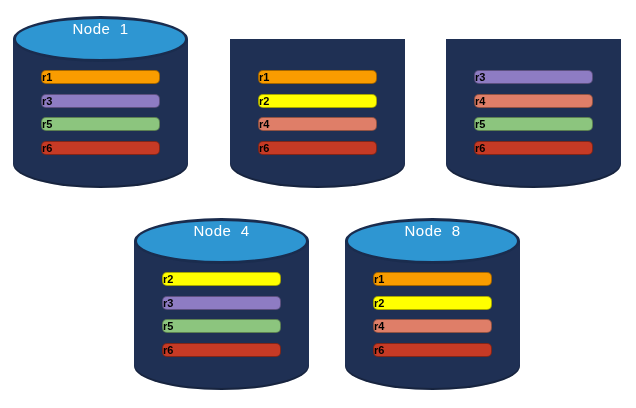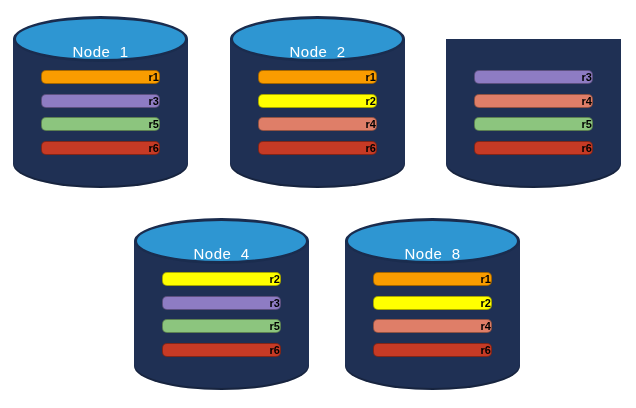--- a/index.html
+++ b/index.html
@@ -34,21 +34,21 @@
     position: absolute;
     top: 0;
     left: 0;
     right: 0;
     height: 46px;
     box-sizing: border-box;
     background: var(--cyl-top, #2e96d2);
     border: 3px solid var(--cyl-outline, #1a2c4e);
     border-radius: 50%;
     display: flex;
-    align-items: flex-end;
+    align-items: flex-start;
     justify-content: center;
     z-index: 2;
   }
   .node-label {
     color: var(--label-text, #ffffff);
     font-size: 15px;
     letter-spacing: 0.5px;
     white-space: pre;
     transform: translateY(1px);
   }
@@ -64,21 +64,21 @@
   }
   .bar {
     box-sizing: border-box;
     height: 14px;
     border-radius: 5px;
     border: 1px solid rgba(0,0,0,0.35);
     color: var(--bar-text, #000000);
     font-size: 11px;
     font-weight: bold;
     line-height: 12px;
-    text-align: right;
+    text-align: left;
   }
 </style>
 </head>
 <body>
 
 <div id="canvas">
 
   <div class="cylinder" style="left:13px; top:16px;">
     <div class="cyl-body"></div>
     <div class="cyl-top">
@@ -87,23 +87,20 @@
     <div class="bars">
       <div class="bar" style="background: rgb(249, 156, 0);">r1</div>
       <div class="bar" style="background: rgb(142, 124, 195);">r3</div>
       <div class="bar" style="background: rgb(140, 197, 126);">r5</div>
       <div class="bar" style="background: rgb(198, 58, 37);">r6</div>
     </div>
   </div>
 
   <div class="cylinder" style="left:230px; top:16px;">
     <div class="cyl-body"></div>
-    <div class="cyl-top">
-      <span class="node-label">Node  2</span>
-    </div>
     <div class="bars">
       <div class="bar" style="background: rgb(249, 156, 0);">r1</div>
       <div class="bar" style="background: rgb(255, 255, 0);">r2</div>
       <div class="bar" style="background: rgb(223, 126, 104);">r4</div>
       <div class="bar" style="background: rgb(198, 58, 37);">r6</div>
     </div>
   </div>
 
   <div class="cylinder" style="left:446px; top:16px;">
     <div class="cyl-body"></div>

